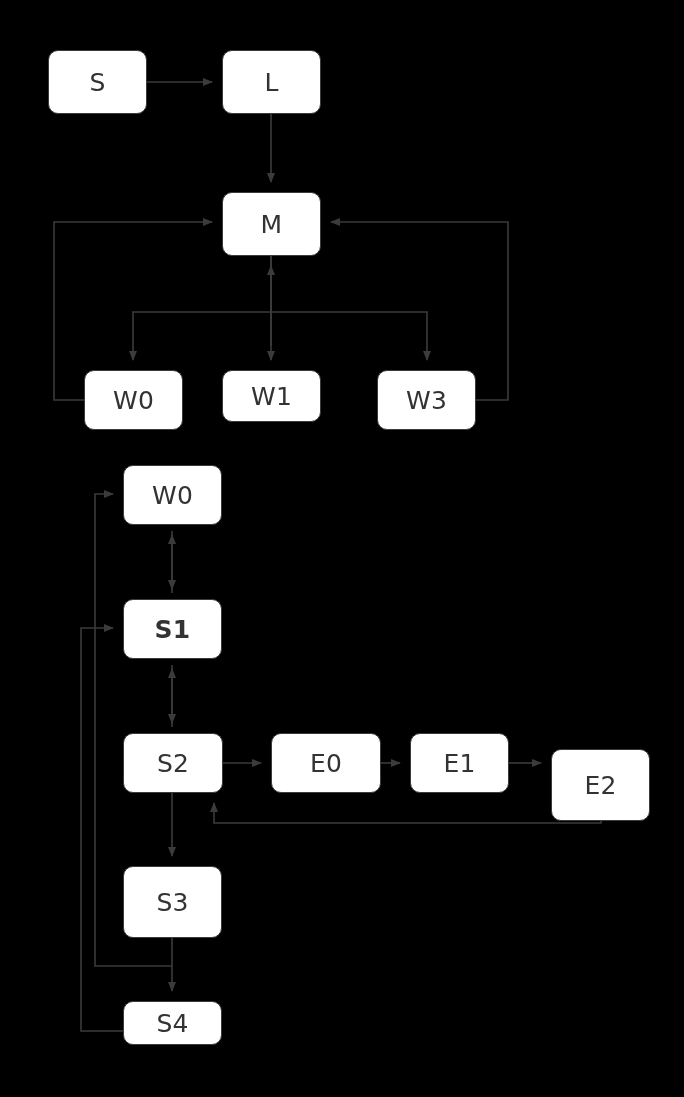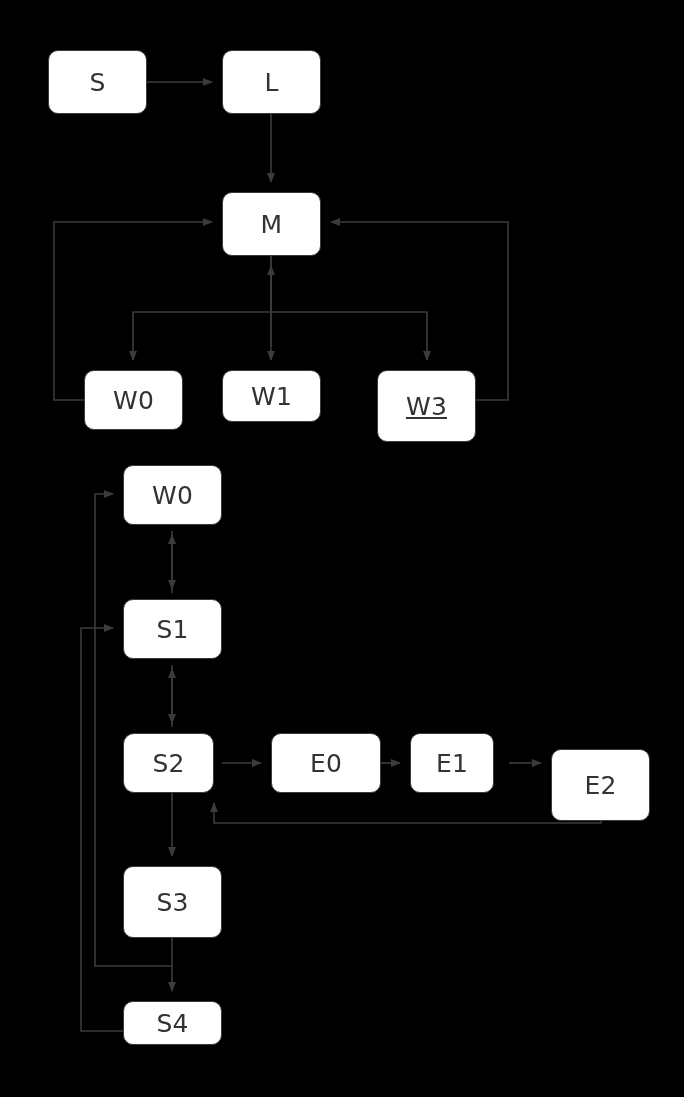--- a/index.html
+++ b/index.html
@@ -102,42 +102,42 @@
   </div>
   <div class="node" style="left:222px;top:192px;width:99px;height:64px;">
     <span>M</span>
   </div>
   <div class="node" style="left:84px;top:370px;width:99px;height:60px;">
     <span>W0</span>
   </div>
   <div class="node" style="left:222px;top:370px;width:99px;height:52px;">
     <span>W1</span>
   </div>
-  <div class="node" style="left:377px;top:370px;width:99px;height:72px;text-decoration:underline;">
+  <div class="node" style="left:377px;top:370px;width:99px;height:60px;">
     <span>W3</span>
   </div>
 
   <div class="node" style="left:123px;top:465px;width:99px;height:60px;">
     <span>W0</span>
   </div>
-  <div class="node" style="left:123px;top:599px;width:99px;height:60px;">
+  <div class="node" style="left:123px;top:599px;width:99px;height:60px;font-weight:bold;">
     <span>S1</span>
   </div>
-  <div class="node" style="left:123px;top:733px;width:91px;height:60px;border-radius:11px;">
+  <div class="node" style="left:123px;top:733px;width:100px;height:60px;">
     <span>S2</span>
   </div>
   <div class="node" style="left:123px;top:866px;width:99px;height:72px;">
     <span>S3</span>
   </div>
   <div class="node" style="left:123px;top:1001px;width:99px;height:44px;">
     <span>S4</span>
   </div>
   <div class="node" style="left:271px;top:733px;width:110px;height:60px;">
     <span>E0</span>
   </div>
-  <div class="node" style="left:410px;top:733px;width:84px;height:60px;">
+  <div class="node" style="left:410px;top:733px;width:99px;height:60px;">
     <span>E1</span>
   </div>
   <div class="node" style="left:551px;top:749px;width:99px;height:72px;">
     <span>E2</span>
   </div>
 
 </div>
 
 </body></html>

